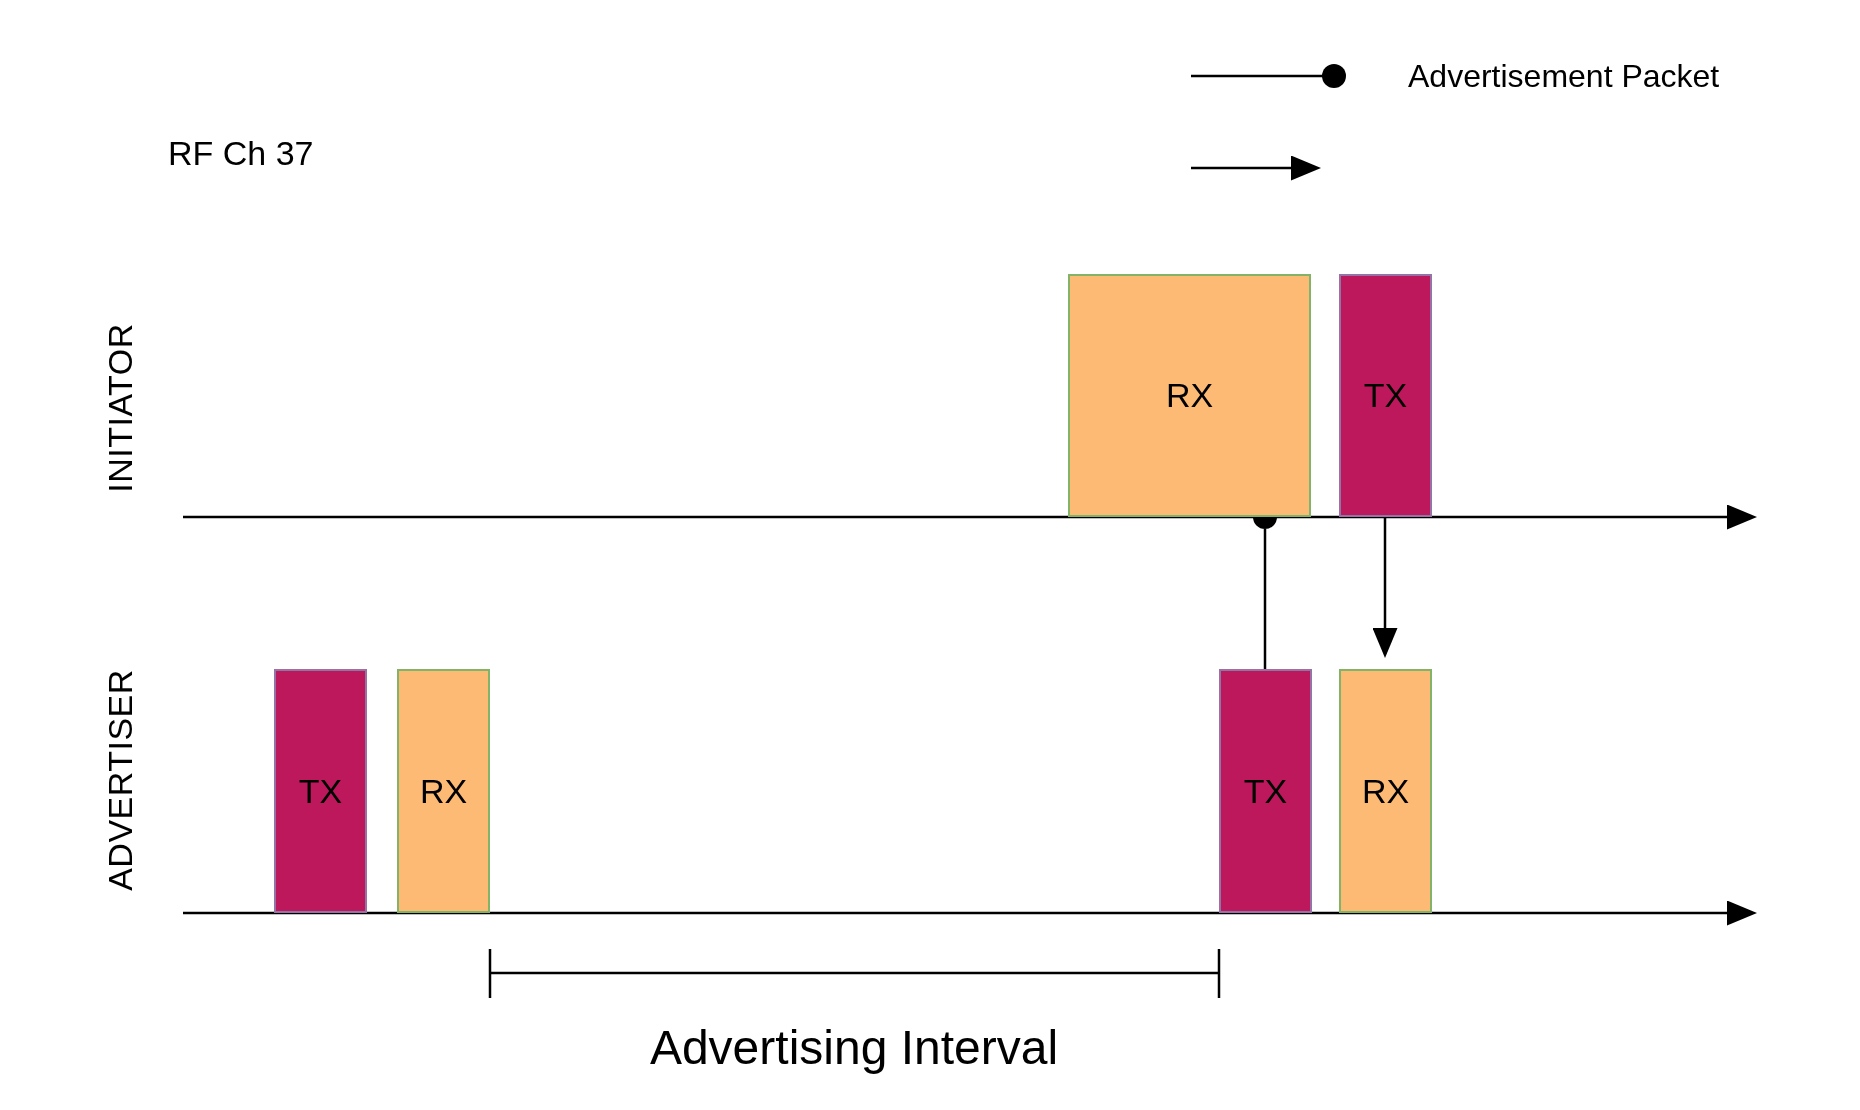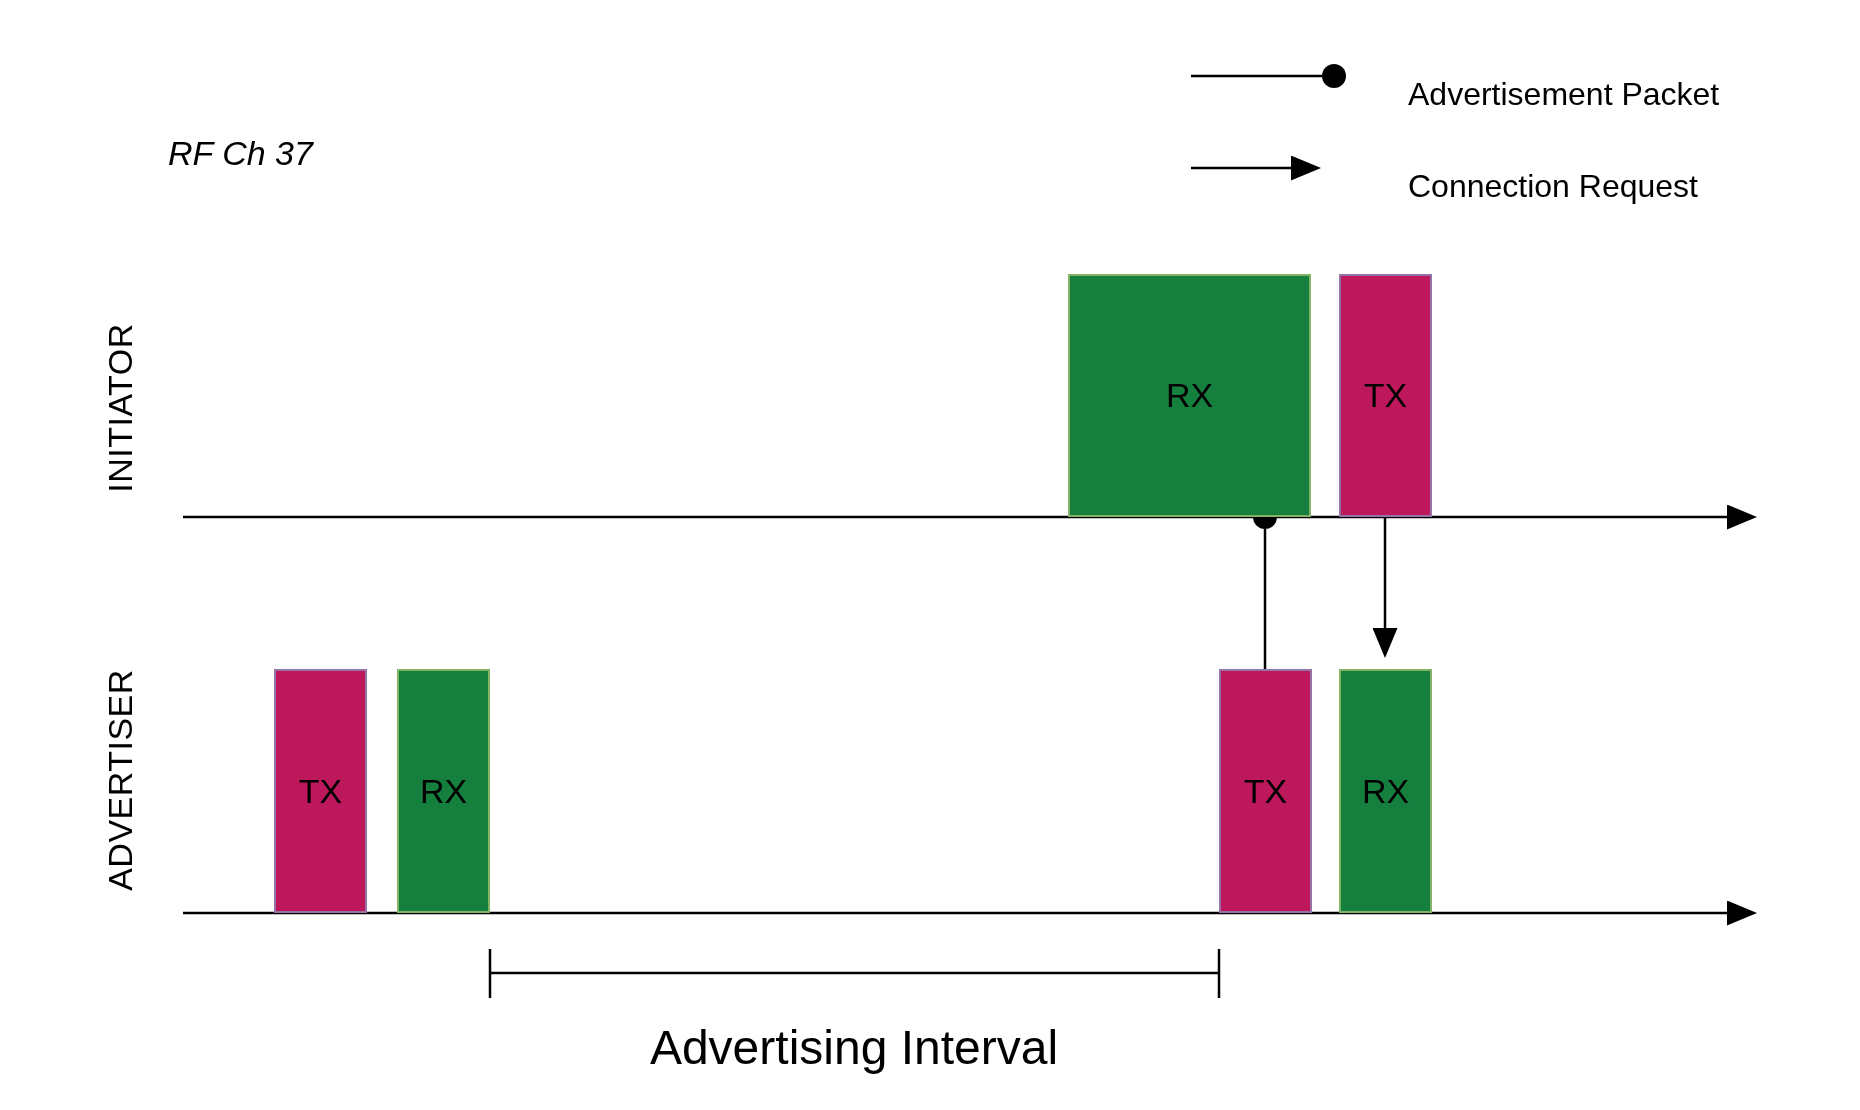--- a/index.html
+++ b/index.html
@@ -10,45 +10,43 @@
     width: 1860px;
     height: 1110px;
     background: #ffffff;
     overflow: hidden;
   }
   svg.overlay { position: absolute; left: 0; top: 0; }
   .title {
     position: absolute;
     left: 168px; top: 134px;
     font-size: 34px;
-    font-style: italic;
   }
   .legend-label {
     position: absolute;
     font-size: 32px;
     transform: translateY(-50%);
     white-space: nowrap;
-    margin-top: 18px;
   }
   .lane-label {
     position: absolute;
     transform: translate(-50%,-50%) rotate(-90deg);
     font-size: 34px;
     letter-spacing: 0.5px;
     white-space: nowrap;
   }
   .box {
     position: absolute;
     display: flex;
     align-items: center;
     justify-content: center;
     font-size: 34px;
     border: 2px solid #000;
   }
-  .box.rx { background: #15803d; border-color: #82b366; }
+  .box.rx { background: #fdba74; border-color: #82b366; }
   .box.tx { background: #be185d; border-color: #9673a6; }
   .interval-label {
     position: absolute;
     left: 854px; top: 1047px;
     transform: translate(-50%,-50%);
     font-size: 48px;
     white-space: nowrap;
   }
 </style>
 </head>
@@ -76,21 +74,20 @@
     <line x1="1385" y1="517" x2="1385" y2="653" stroke="#000" stroke-width="2.5" marker-end="url(#arrowhead)"></line>
 
     <line x1="490" y1="973" x2="1219" y2="973" stroke="#000" stroke-width="2.5"></line>
     <line x1="490" y1="949" x2="490" y2="998" stroke="#000" stroke-width="2.5"></line>
     <line x1="1219" y1="949" x2="1219" y2="998" stroke="#000" stroke-width="2.5"></line>
   </svg>
 
   <div class="title">RF Ch 37</div>
 
   <div class="legend-label" style="left:1408px; top:76px;">Advertisement Packet</div>
-  <div class="legend-label" style="left:1408px; top:168px;">Connection Request</div>
 
   <div class="lane-label" style="left:120px; top:408px;">INITIATOR</div>
   <div class="lane-label" style="left:120px; top:780px;">ADVERTISER</div>
 
   <div class="box rx" style="left:1068px; top:274px; width:243px; height:243px;">RX</div>
   <div class="box tx" style="left:1339px; top:274px; width:93px; height:243px;">TX</div>
 
   <div class="box tx" style="left:274px; top:669px; width:93px; height:244px;">TX</div>
   <div class="box rx" style="left:397px; top:669px; width:93px; height:244px;">RX</div>
   <div class="box tx" style="left:1219px; top:669px; width:93px; height:244px;">TX</div>

